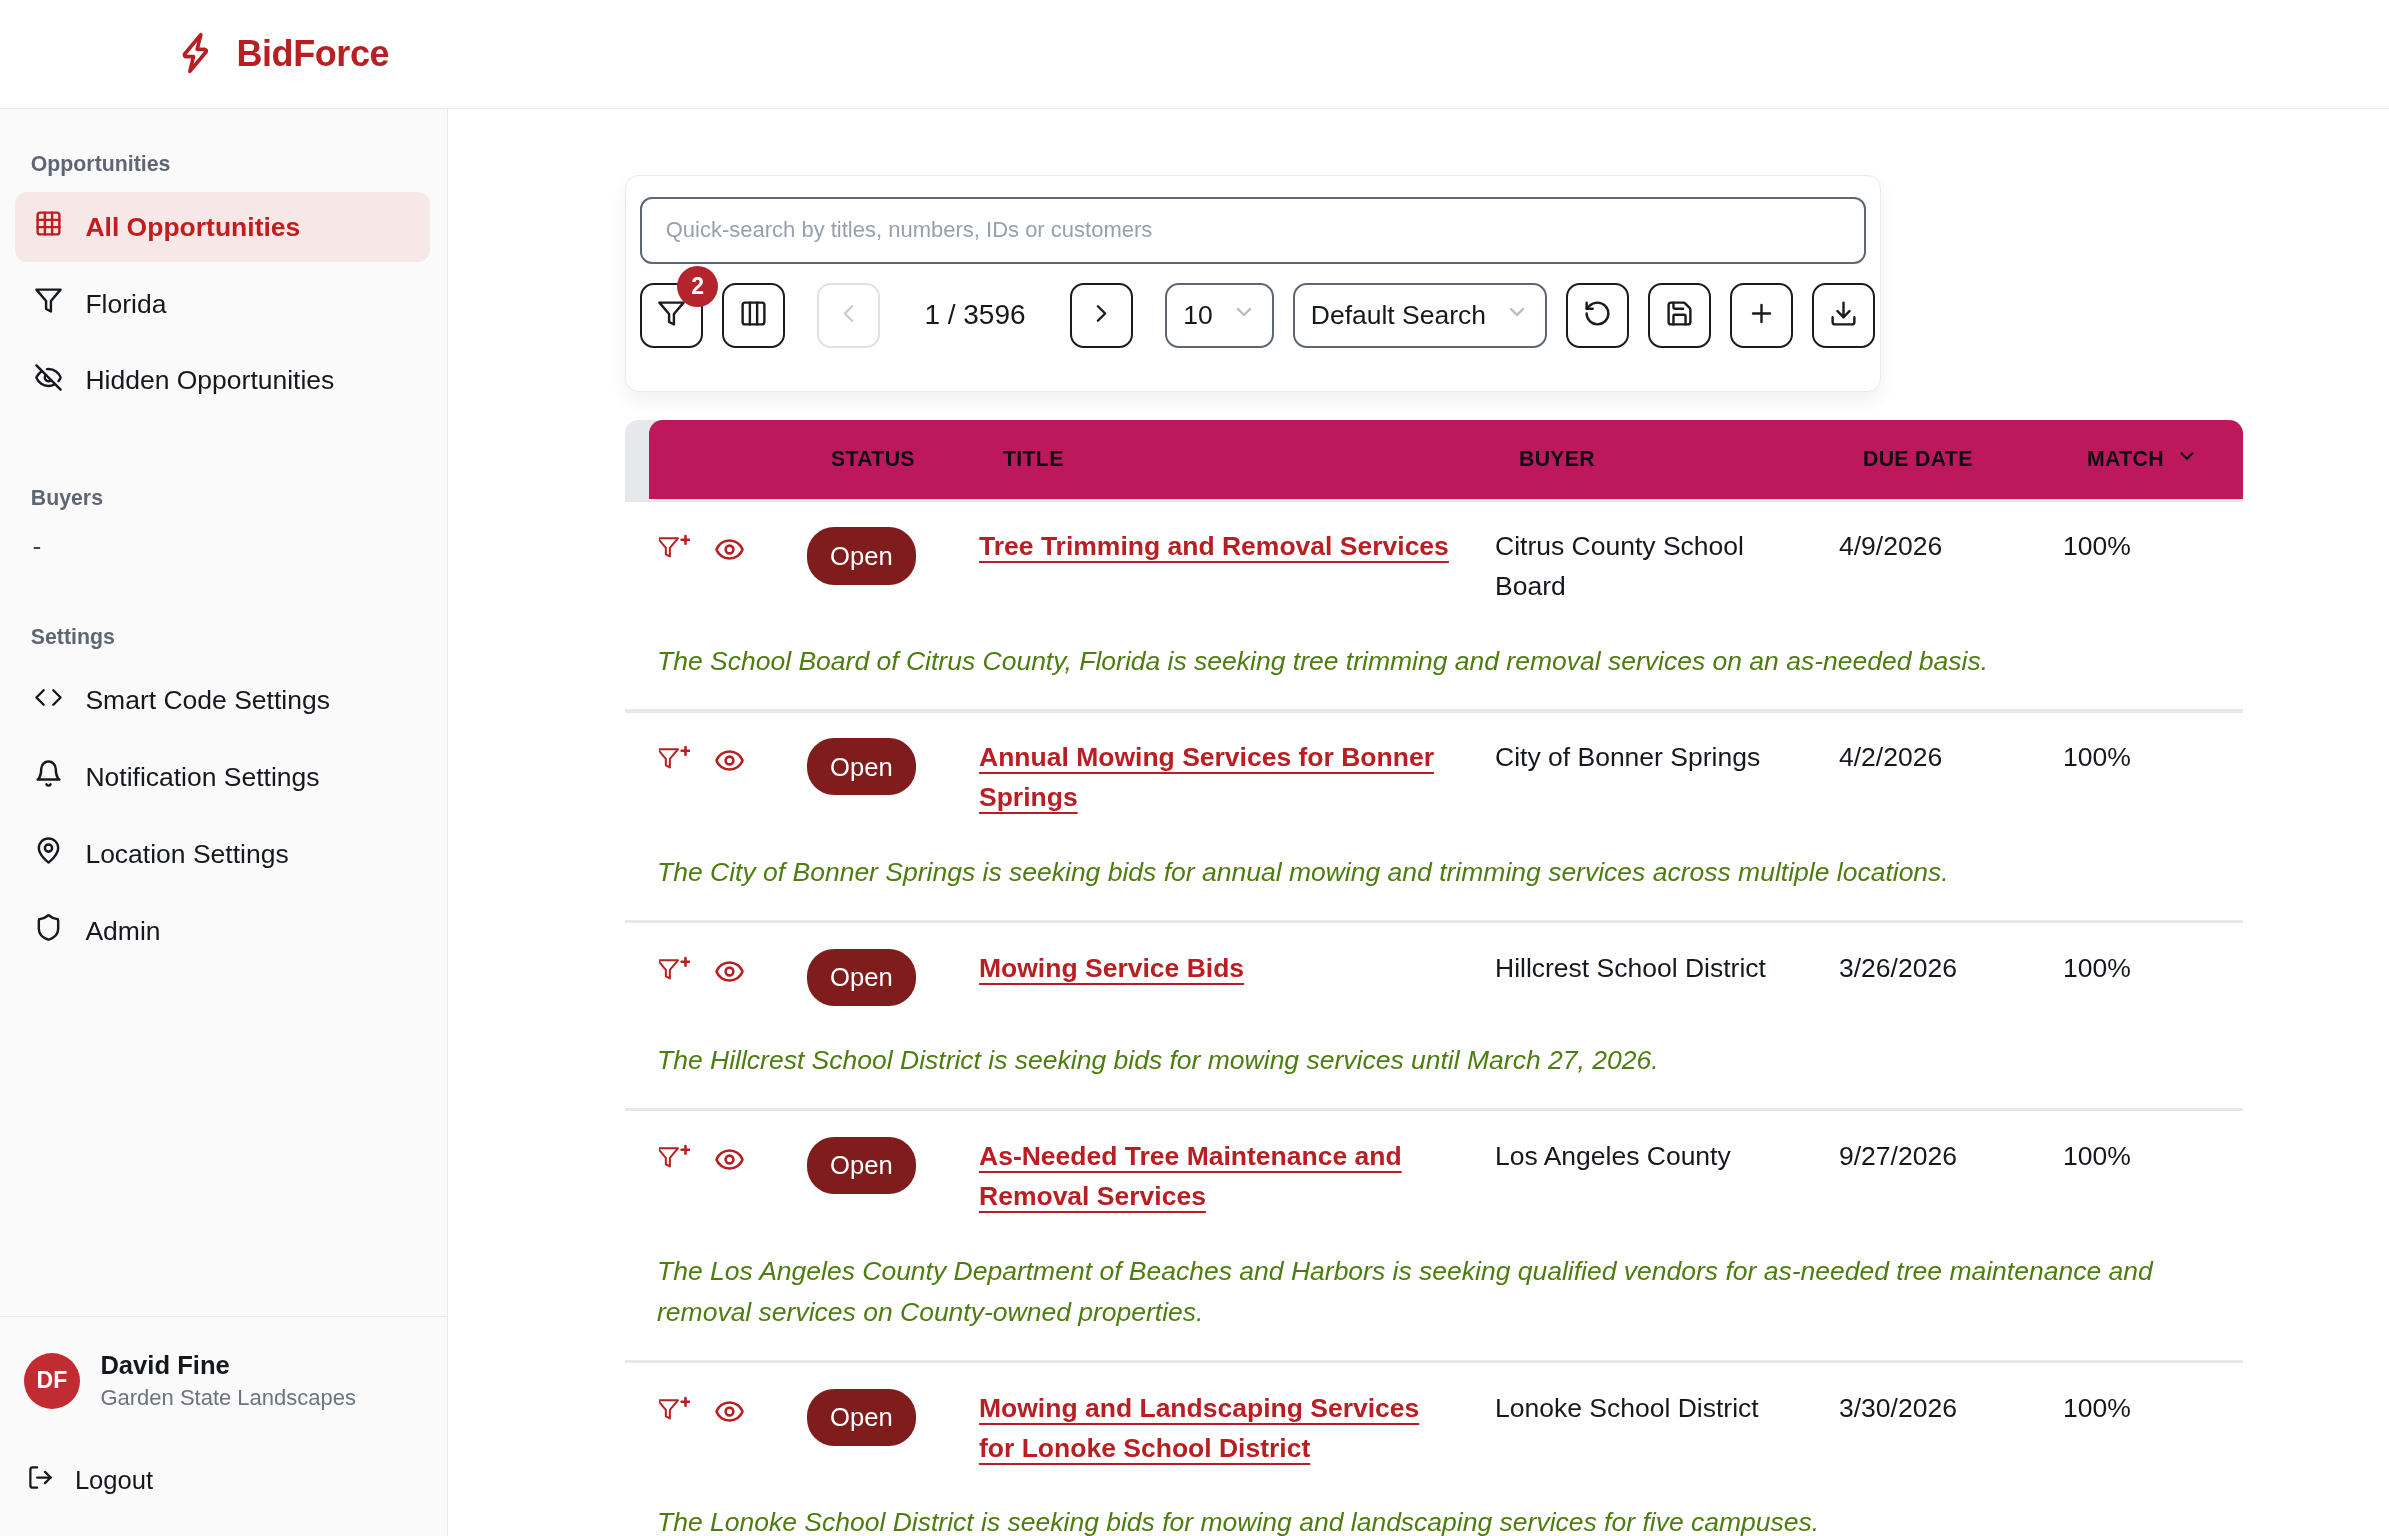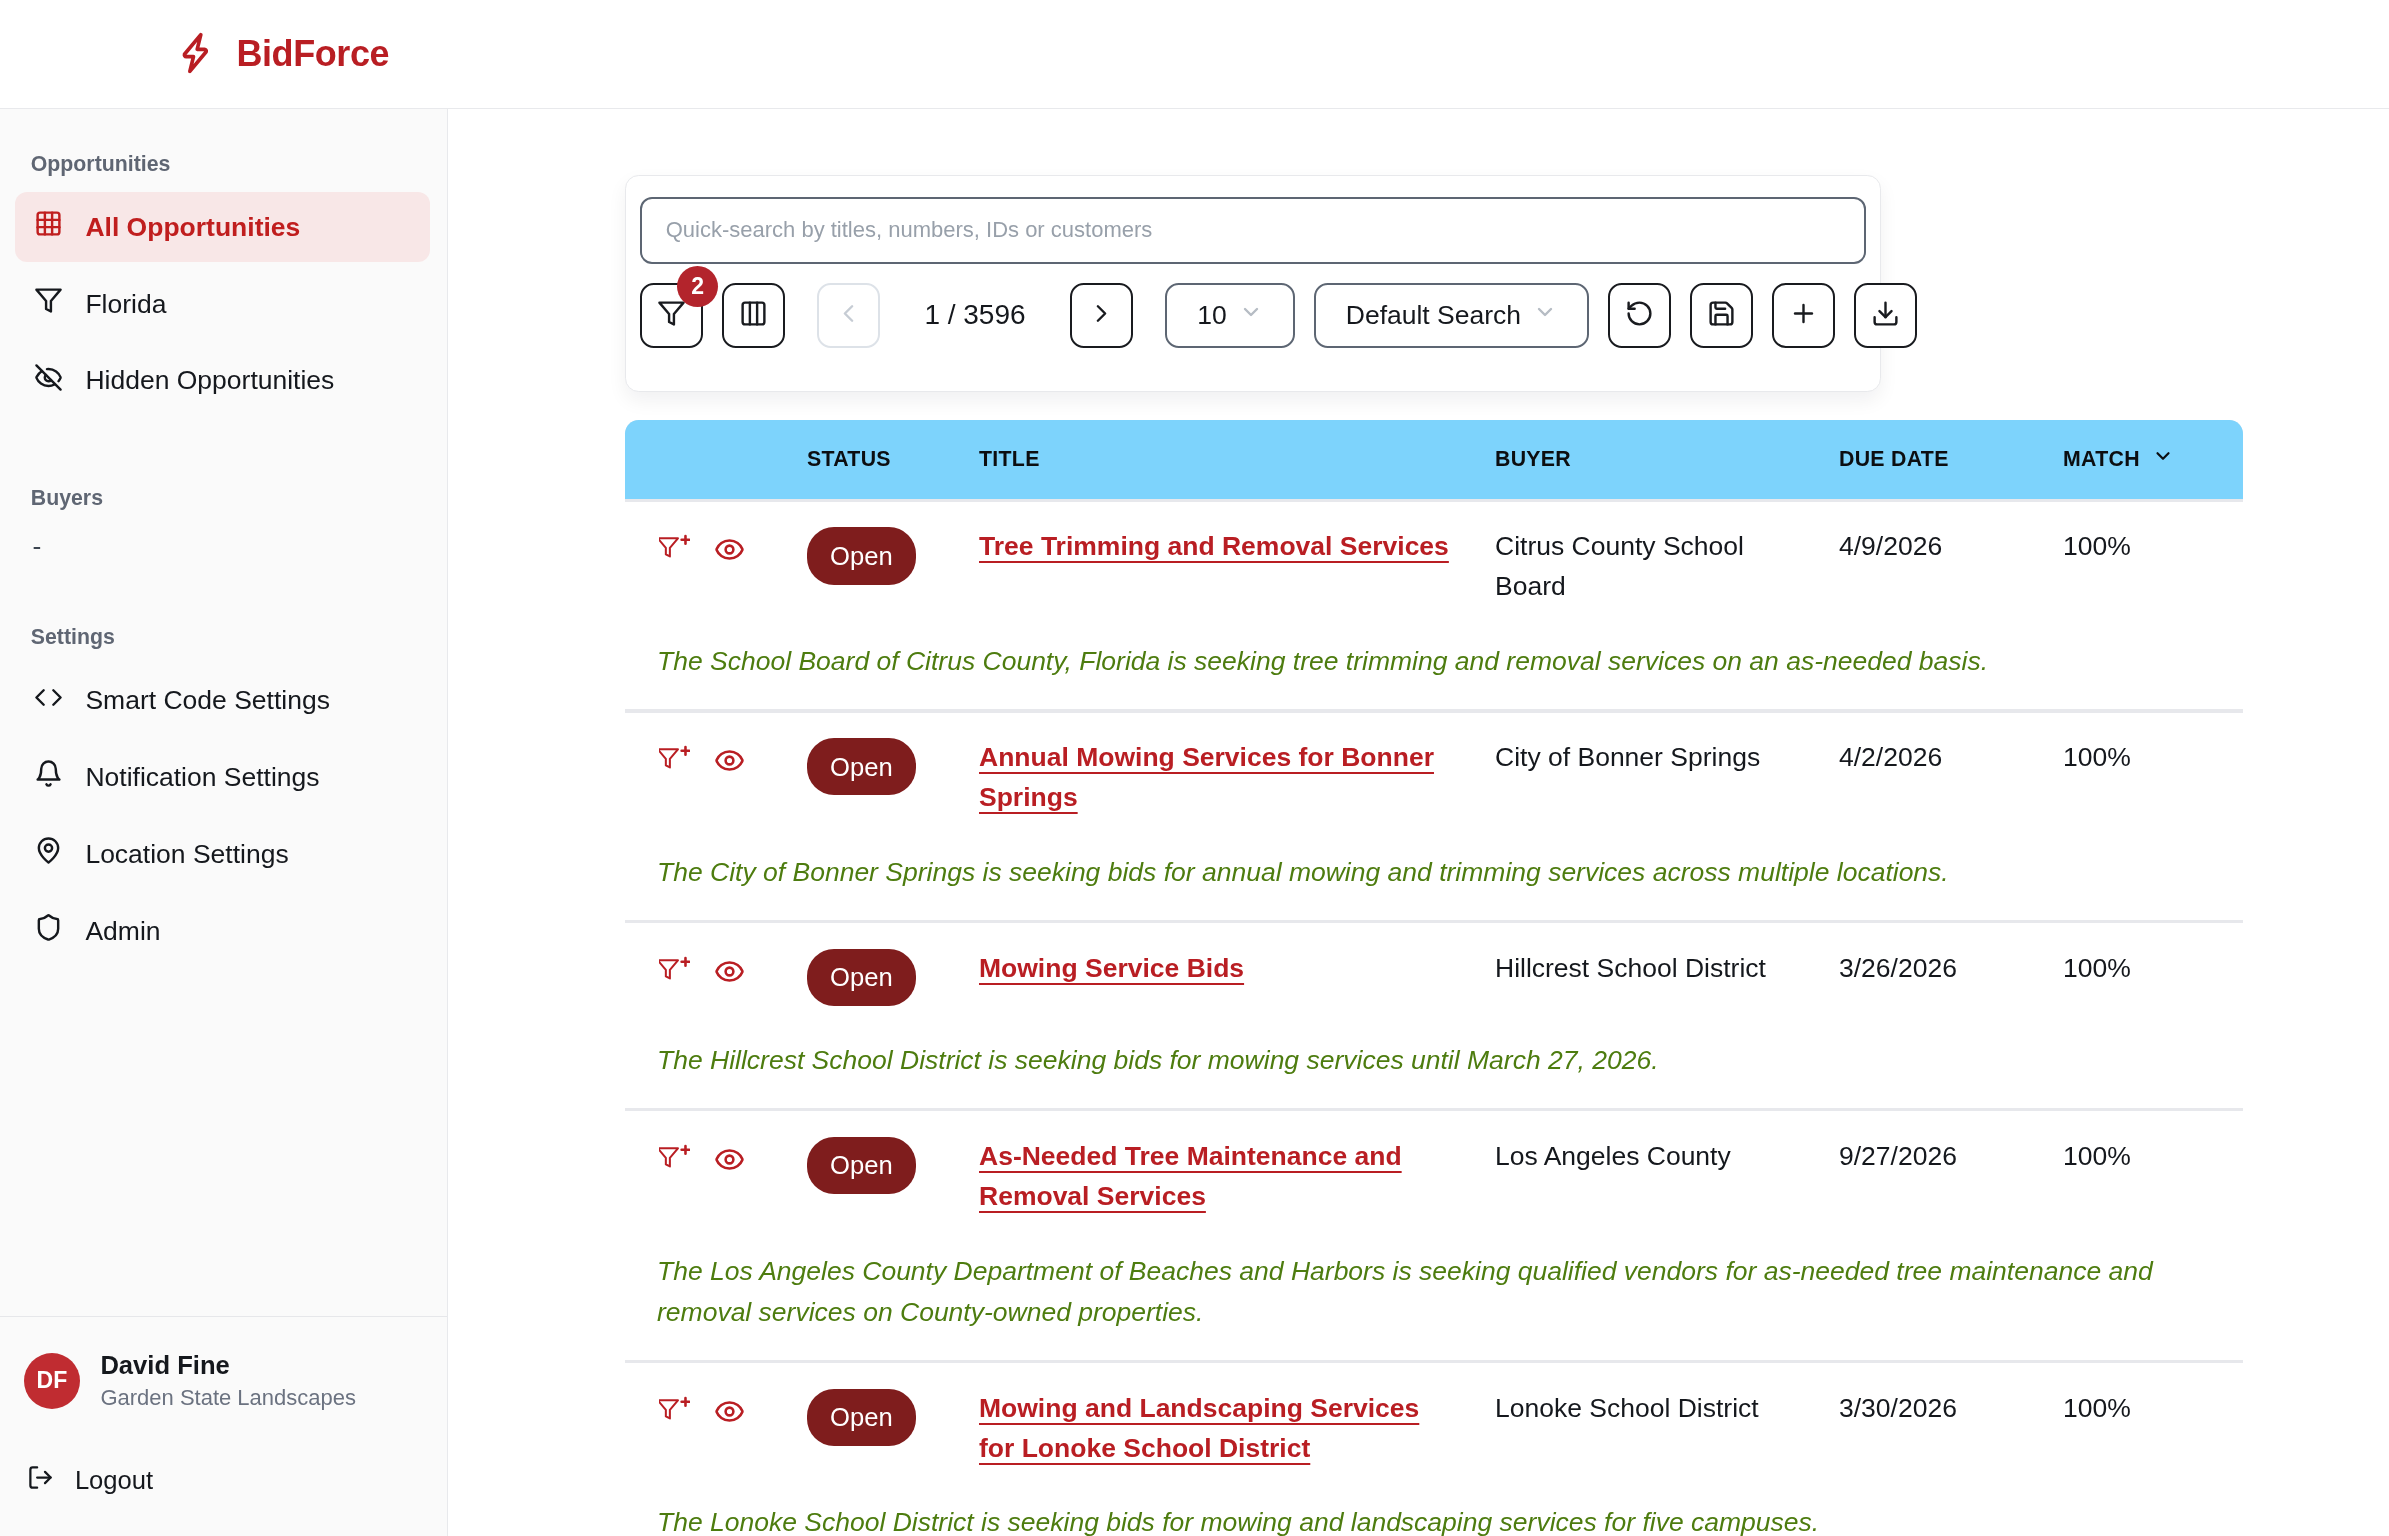--- a/index.html
+++ b/index.html
@@ -43,27 +43,27 @@
   .search-input { width:100%; height:67px; border:2.1px solid #5d6673; border-radius:12px; font-size:22px; padding:0 24px; color:#15181d; outline:none; font-family:"Liberation Sans", sans-serif; background:#fff; }
   .search-input::placeholder { color:#98a0aa; }
   .toolbar { display:flex; align-items:center; margin-top:19px; gap:19px; }
   .tbtn { width:63px; height:65px; border:2.1px solid #191b1f; border-radius:13.7px; background:#fff; display:flex; align-items:center; justify-content:center; flex:none; }
   .tbtn svg { width:29px; height:29px; stroke:#191b1f; fill:none; stroke-width:2; stroke-linecap:round; stroke-linejoin:round; }
   .tbtn.disabled { border-color:#dde2e8; }
   .tbtn.disabled svg { stroke:#c6ccd4; }
   .filter-wrap { position:relative; flex:none; }
   .count-badge { position:absolute; top:-17px; right:-15.4px; min-width:41px; height:41px; border-radius:50%; background:#b3242c; color:#fff; font-size:23px; font-weight:700; display:flex; align-items:center; justify-content:center; }
   .page-text { font-size:28px; color:#15181d; margin:0 25px; white-space:nowrap; }
-  .select-btn { height:65px; border:2.1px solid #5d6673; border-radius:13.7px; background:#fff; display:flex; align-items:center; justify-content:center; gap:12px; font-size:26.5px; color:#15181d; padding:0 30px; flex:none; }
+  .select-btn { height:65px; border:2.1px solid #5d6673; border-radius:13.7px; background:#fff; display:flex; align-items:center; justify-content:center; gap:19px; font-size:26.5px; color:#15181d; padding:0 16px; flex:none; }
   .select-btn svg { width:24px; height:24px; stroke:#b6bcc4; fill:none; stroke-width:2.4; stroke-linecap:round; stroke-linejoin:round; }
   .ml-extra { margin-left:13.7px; }
 
   
   .table { margin:28px 0 0 177px; width:1618px; background:#e7e8ec; border-radius:13.7px 13.7px 0 0; display:flex; flex-direction:column; gap:3.4px; }
-  .thead { display:grid; grid-template-columns:182px 172px 516px 344px 224px 181px; align-items:center; height:79px; background:#7dd3fc; border-radius:13.7px 13.7px 0 0; }
+  .thead { display:grid; grid-template-columns:182px 172px 516px 344px 224px 181px; align-items:center; height:79px; background:#be185d; border-radius:13.7px 13.7px 0 0;margin-left:24px; }
   .th { font-size:21.3px; font-weight:700; color:#0c0e11; letter-spacing:0.3px; display:flex; align-items:center; gap:12px; }
   .th svg { width:22px; height:22px; stroke:#0c0e11; fill:none; stroke-width:2.4; stroke-linecap:round; stroke-linejoin:round; }
   .trow { background:#fff; padding:25.6px 0 22px 0; }
   .row-grid { display:grid; grid-template-columns:182px 172px 516px 344px 224px 181px; align-items:start; }
   .cell { font-size:26.5px; line-height:1.5; color:#15181d; }
   .actions { display:flex; gap:24px; padding-left:34px; padding-top:6.8px; }
   .ricon svg { width:31px; height:31px; stroke:#b91e23; fill:none; stroke-width:2; stroke-linecap:round; stroke-linejoin:round; }
   .badge { display:inline-block; background:#7f1d1d; color:#fff; font-size:25.6px; padding:9.4px 23px; border-radius:27px; }
   .tlink { color:#b91e23; font-weight:700; text-decoration:underline; text-underline-offset:6px; text-decoration-thickness:2.1px; max-width:478px; display:inline-block; cursor:pointer; }
   .buyer { padding-right:51px; }

